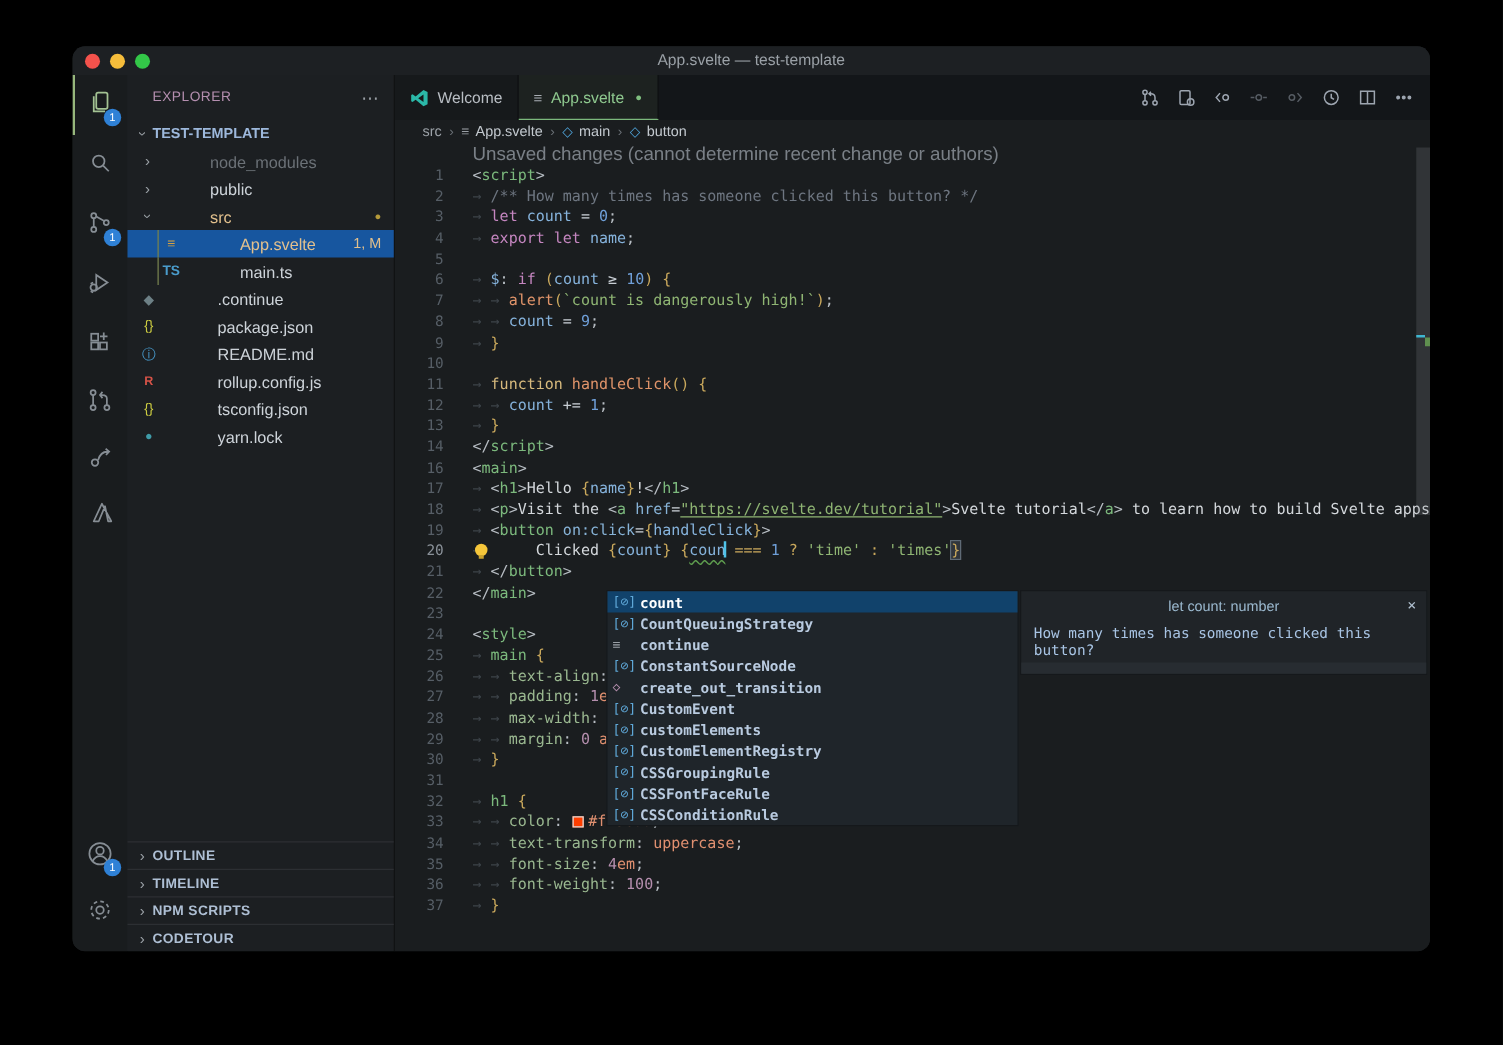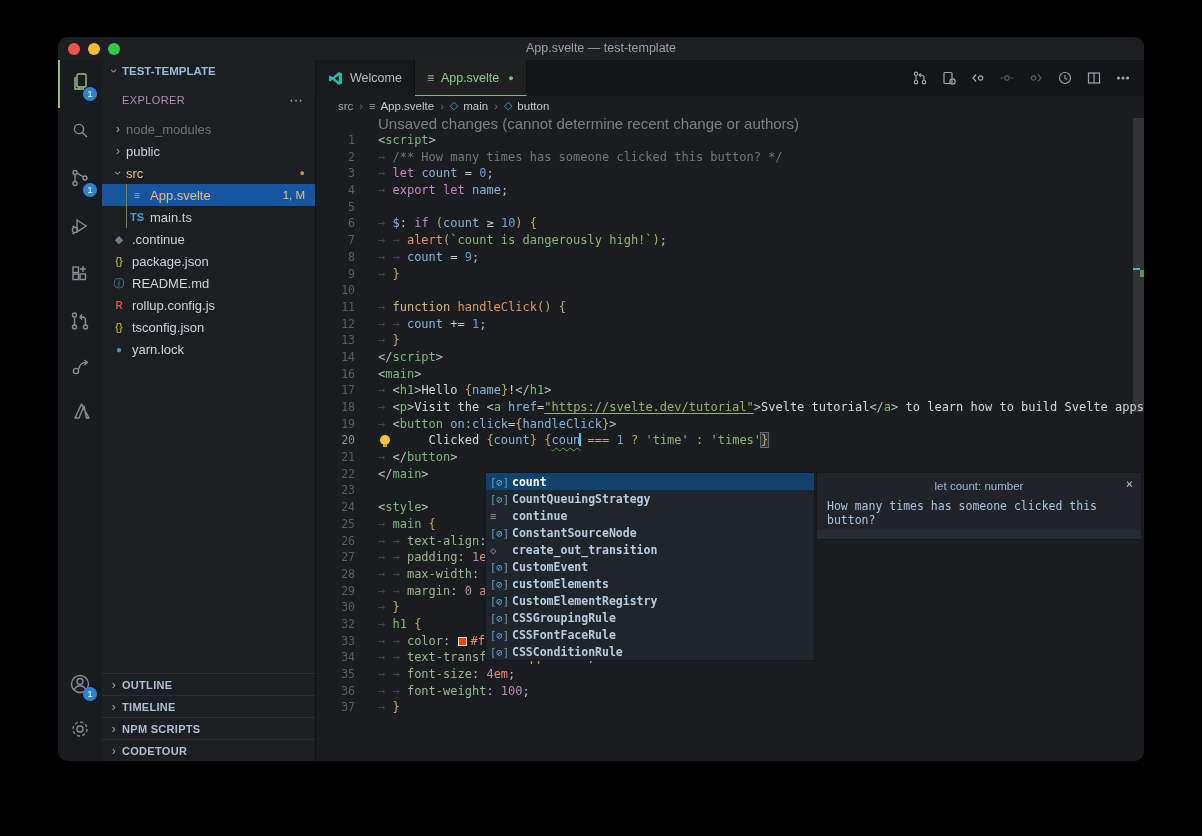--- a/index.html
+++ b/index.html
@@ -29,21 +29,21 @@
   #sidebar { width:214px; background:#1c1f22; display:flex; flex-direction:column; font-size:13px; border-right:1px solid #101213; }
   #explorer-header { height:36px; display:flex; align-items:center; justify-content:space-between; padding:0 12px 0 20px; }
   #explorer-title { font-size:11px; letter-spacing:.4px; color:#b58fb0; }
   #explorer-menu { color:#9aa0a6; font-size:14px; cursor:pointer; }
   #root-row { height:22px; display:flex; align-items:center; padding-left:4px; color:#9db8dc; font-weight:bold; font-size:11.5px; cursor:pointer; }
   .chev { display:inline-block; color:#9aa0a6; font-size:12px; width:16px; text-align:center; font-weight:normal; }
   .chev.open { transform:rotate(90deg); }
   #tree { flex:0 0 auto; }
   .trow { height:22px; display:flex; align-items:center; color:#cdd3d9; cursor:pointer; position:relative; }
   .trow .ficon { width:18px; text-align:center; font-size:11px; margin-right:4px; flex:0 0 auto; }
-  .trow .fname { white-space:nowrap; overflow:hidden; }
+  .trow .fname { white-space:nowrap; overflow:hidden;margin-left:42px; }
   .trow .fextra { margin-left:auto; padding-right:10px; font-size:11.5px; }
   .trow.sel { background:#17569f; }
   .trow.dim .fname { color:#6b7177; }
   .trow.mod .fname { color:#e2c08d; }
   .guideline { position:absolute; left:24px; top:0; bottom:0; width:1px; background:#76814f; }
   #sections { margin-top:auto; }
   .section { height:22px; display:flex; align-items:center; border-top:1px solid #2c2f33;
     color:#aebfd4; font-size:11px; font-weight:bold; letter-spacing:.3px; padding-left:4px; cursor:pointer; }
   
   #editorcol { flex:1; display:flex; flex-direction:column; background:#1a1d1f; min-width:0; }
@@ -180,27 +180,27 @@
           </div>
           <div class="act-item small">
             <span><svg width="24" height="24" viewBox="0 0 24 24">
                 <circle cx="12" cy="12" r="3"></circle>
                 <circle cx="12" cy="12" r="7" stroke-dasharray="3 2.5"></circle>
               </svg></span>
           </div>
         </div>
       </div>
     <div id="sidebar">
+      <div id="explorer-header">
+        <span id="explorer-title">EXPLORER</span>
+        <span id="explorer-menu">⋯</span>
+      </div>
       <div id="root-row">
         <span class="chev open">›</span>
         <span>TEST-TEMPLATE</span>
-      </div>
-      <div id="explorer-header">
-        <span id="explorer-title">EXPLORER</span>
-        <span id="explorer-menu">⋯</span>
       </div>
       <div id="tree">
           <div class="trow dim" style="padding-left: 8px;">
             <span class="chev">›</span>
             <span class="fname">node_modules</span>
           </div>
           <div class="trow" style="padding-left: 8px;">
             <span class="chev">›</span>
             <span class="fname">public</span>
           </div>
@@ -380,20 +380,21 @@
             <div class="cline"><span class="lnum">21</span><span class="lbody"><span class="tok-ws">→ </span><span class="tok-pun">&lt;/</span><span class="tok-tag">button</span><span class="tok-pun">&gt;</span></span></div>
             <div class="cline"><span class="lnum">22</span><span class="lbody"><span class="tok-pun">&lt;/</span><span class="tok-tag">main</span><span class="tok-pun">&gt;</span></span></div>
             <div class="cline"><span class="lnum">23</span><span class="lbody"></span></div>
             <div class="cline"><span class="lnum">24</span><span class="lbody"><span class="tok-pun">&lt;</span><span class="tok-tag">style</span><span class="tok-pun">&gt;</span></span></div>
             <div class="cline"><span class="lnum">25</span><span class="lbody"><span class="tok-ws">→ </span><span class="tok-tag">main</span><span class="tok-txt"> </span><span class="tok-brk">{</span></span></div>
             <div class="cline"><span class="lnum">26</span><span class="lbody"><span class="tok-ws">→ → </span><span class="tok-prop">text-align</span><span class="tok-pun">:</span><span class="tok-txt"> </span><span class="tok-val">center</span><span class="tok-pun">;</span></span></div>
             <div class="cline"><span class="lnum">27</span><span class="lbody"><span class="tok-ws">→ → </span><span class="tok-prop">padding</span><span class="tok-pun">:</span><span class="tok-txt"> </span><span class="tok-cnum">1</span><span class="tok-val">em</span><span class="tok-pun">;</span></span></div>
             <div class="cline"><span class="lnum">28</span><span class="lbody"><span class="tok-ws">→ → </span><span class="tok-prop">max-width</span><span class="tok-pun">:</span><span class="tok-txt"> </span><span class="tok-cnum">240</span><span class="tok-val">px</span><span class="tok-pun">;</span></span></div>
             <div class="cline"><span class="lnum">29</span><span class="lbody"><span class="tok-ws">→ → </span><span class="tok-prop">margin</span><span class="tok-pun">:</span><span class="tok-txt"> </span><span class="tok-cnum">0</span><span class="tok-txt"> </span><span class="tok-val">auto</span><span class="tok-pun">;</span></span></div>
             <div class="cline"><span class="lnum">30</span><span class="lbody"><span class="tok-ws">→ </span><span class="tok-brk">}</span></span></div>
+            <div class="cline"><span class="lnum">31</span><span class="lbody"></span></div>
             <div class="cline"><span class="lnum">32</span><span class="lbody"><span class="tok-ws">→ </span><span class="tok-tag">h1</span><span class="tok-txt"> </span><span class="tok-brk">{</span></span></div>
             <div class="cline"><span class="lnum">33</span><span class="lbody"><span class="tok-ws">→ → </span><span class="tok-prop">color</span><span class="tok-pun">:</span><span class="tok-txt"> </span><span class="swatch"></span><span class="tok-val">#ff3e00</span><span class="tok-pun">;</span></span></div>
             <div class="cline"><span class="lnum">34</span><span class="lbody"><span class="tok-ws">→ → </span><span class="tok-prop">text-transform</span><span class="tok-pun">:</span><span class="tok-txt"> </span><span class="tok-val">uppercase</span><span class="tok-pun">;</span></span></div>
             <div class="cline"><span class="lnum">35</span><span class="lbody"><span class="tok-ws">→ → </span><span class="tok-prop">font-size</span><span class="tok-pun">:</span><span class="tok-txt"> </span><span class="tok-cnum">4</span><span class="tok-val">em</span><span class="tok-pun">;</span></span></div>
             <div class="cline"><span class="lnum">36</span><span class="lbody"><span class="tok-ws">→ → </span><span class="tok-prop">font-weight</span><span class="tok-pun">:</span><span class="tok-txt"> </span><span class="tok-cnum">100</span><span class="tok-pun">;</span></span></div>
             <div class="cline"><span class="lnum">37</span><span class="lbody"><span class="tok-ws">→ </span><span class="tok-brk">}</span></span></div>
           </div>
         <div id="suggest">
             <div class="srow sel">
               <span class="sicon variable">[⊘]</span>

